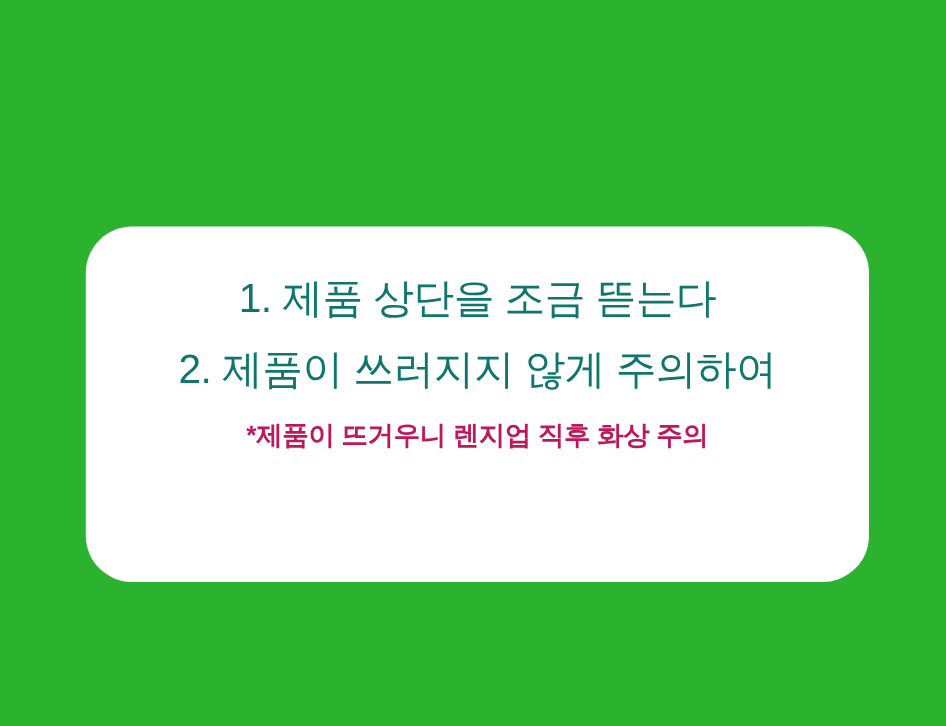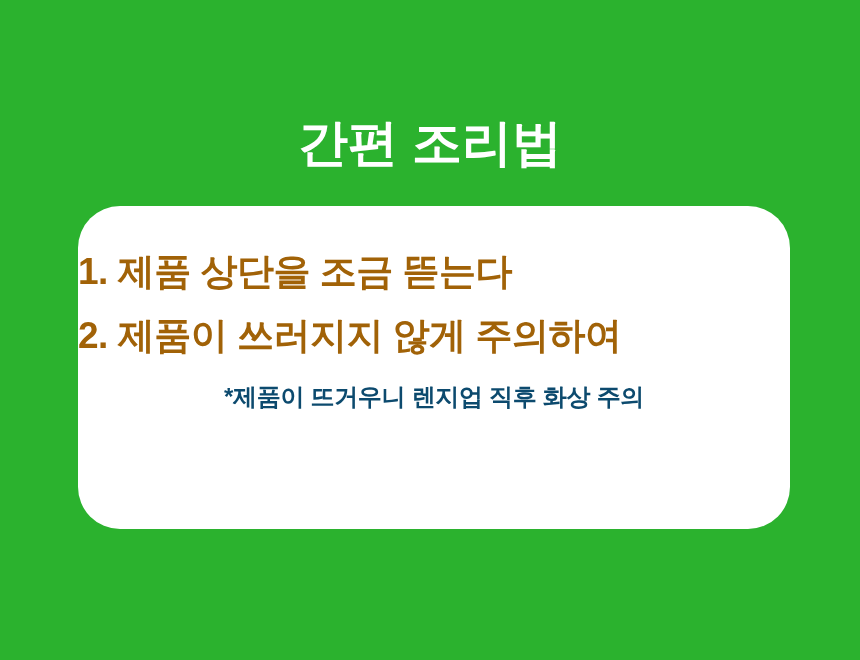--- a/index.html
+++ b/index.html
@@ -59,49 +59,48 @@
   .step-list {
     list-style: none;
     margin: 0;
     padding: 0;
     width: 100%;
   }
 
   .step-item {
     display: block;
     width: 100%;
-    text-align: left;
-    color: #a16207;
+    text-align: center;
+    color: #0f766e;
     font-size: 37px;
-    font-weight: 700;
+    font-weight: 400;
     line-height: 64px;
     letter-spacing: -0.5px;
     white-space: nowrap;
     font-family: "Liberation Sans", "DejaVu Sans", sans-serif;
   }
 
   .caution-note {
     margin-top: 14px;
     width: 100%;
     text-align: center;
-    color: #0c4a6e;
+    color: #be185d;
     font-size: 24px;
     font-weight: 700;
     line-height: 30px;
     letter-spacing: -0.3px;
     white-space: nowrap;
     font-family: "Liberation Sans", "DejaVu Sans", sans-serif;
   }
 </style>
 </head>
 <body>
 
 <div class="poster">
 
-  <div class="poster-title">간편 조리법</div>
 
   <div class="instruction-card">
 
     <ul class="step-list">
       <li class="step-item">1. 제품 상단을 조금 뜯는다</li>
       <li class="step-item">2. 제품이 쓰러지지 않게 주의하여</li>
     </ul>
 
     <div class="caution-note">*제품이 뜨거우니 렌지업 직후 화상 주의</div>
 

